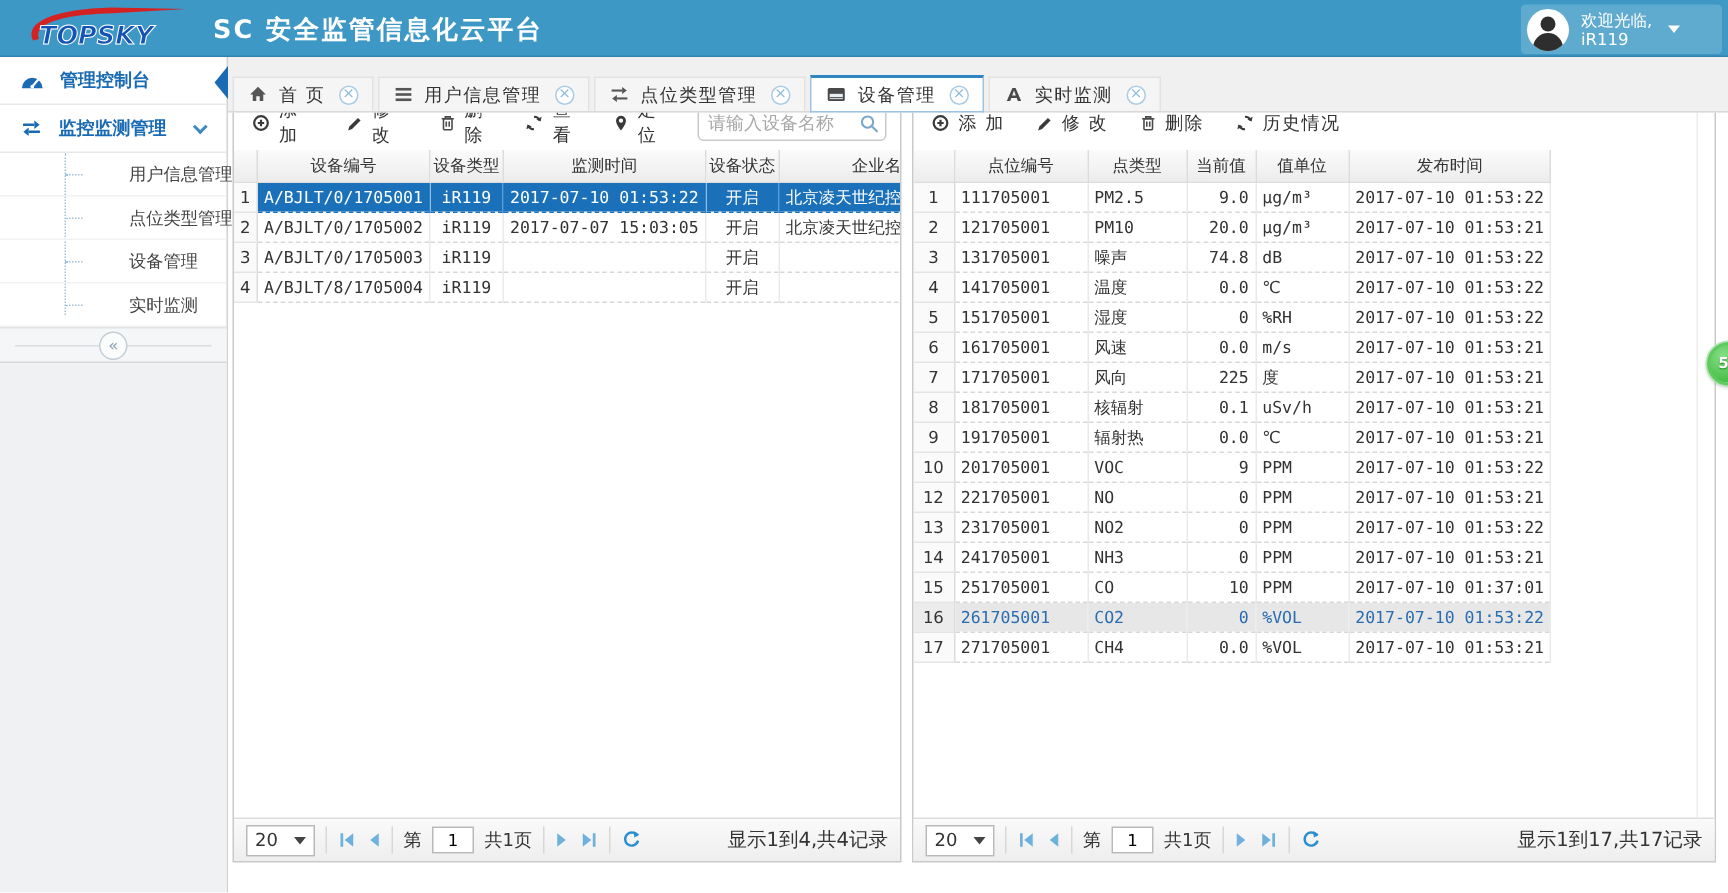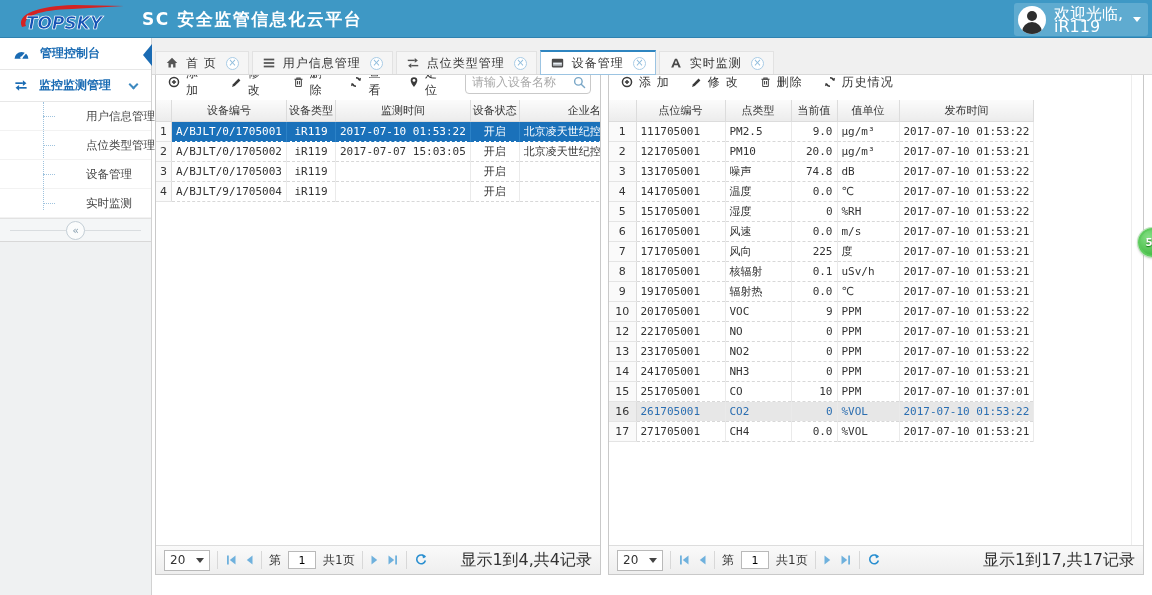--- a/index.html
+++ b/index.html
@@ -13,21 +13,21 @@
     background:#3e98c5; border-bottom:1px solid #2f82b0; z-index:5; }
   .logo { position:absolute; left:12px; top:2px; width:116px; height:34px; }
   .app-title { position:absolute; left:142px; top:8px; color:#fff; font-size:17px;
     font-weight:bold; letter-spacing:1.5px; white-space:nowrap; }
   .userbox { position:absolute; right:4px; top:3px; width:134px; height:33px;
     background:#5fabd0; border-radius:3px; display:flex; align-items:center; cursor:pointer; }
   .avatar { width:28px; height:28px; border-radius:50%; background:#fff; margin-left:4px;
     position:relative; overflow:hidden; flex:0 0 auto; }
   .avatar .a-head { position:absolute; left:9px; top:5px; width:10px; height:10px; border-radius:50%; background:#2e2e2e; }
   .avatar .a-body { position:absolute; left:4px; top:16px; width:20px; height:14px; border-radius:10px 10px 0 0; background:#2e2e2e; }
-  .welcome { color:#fff; font-size:16px; line-height:13px; margin-left:8px; white-space:nowrap; }
+  .welcome { color:#fff; font-size:11px; line-height:13px; margin-left:8px; white-space:nowrap; }
   .caret-down { width:0; height:0; border-left:4px solid transparent; border-right:4px solid transparent;
     border-top:5px solid #fff; margin-left:10px; }
   
   .tabbar { position:absolute; left:152px; top:38px; width:1000px; height:37px;
     background:#f0f0f0; border-bottom:1px solid #d9d9d9; display:flex; align-items:flex-end; z-index:2; }
   .tab { display:flex; align-items:center; gap:7px; padding:0 9px; height:23px; margin-left:3px;
     background:#f5f5f5; border:1px solid #e2e2e2; border-bottom:none; color:#333; cursor:pointer; white-space:nowrap; }
   .tab .t-label { letter-spacing:1px; }
   .tab.active { background:#fff; border:1px solid #9cc4e2; border-top:2px solid #2e85c0;
     height:25px; margin-bottom:-1px; z-index:3; }
@@ -93,21 +93,21 @@
   .pager { position:absolute; left:0; right:0; bottom:0; height:29px; border-top:1px solid #ddd;
     background:linear-gradient(#fafafa,#eeeeee); display:flex; align-items:center; padding:0 8px; gap:7px; }
   .page-size { width:46px; height:21px; border:1px solid #b9b9b9; background:#fff; display:flex;
     align-items:center; justify-content:space-between; padding:0 5px; cursor:pointer; }
   .page-size .dk-caret { width:0; height:0; border-left:4px solid transparent; border-right:4px solid transparent;
     border-top:5px solid #444; }
   .psep { width:1px; height:18px; background:#d8d8d8; }
   .pbtn { display:flex; align-items:center; cursor:pointer; }
   .page-input { width:28px; height:18px; border:1px solid #b9b9b9; text-align:center; font-size:11px;
     outline:none; font-family:"DejaVu Sans",sans-serif; }
-  .pager-summary { margin-left:auto; font-size:16px; color:#333; white-space:nowrap; }
+  .pager-summary { margin-left:auto; font-size:13px; color:#333; white-space:nowrap; }
   
   .float-badge { position:absolute; left:1138px; top:228px; width:29px; height:29px; border-radius:50%;
     background:radial-gradient(circle at 35% 30%, #86e086, #2fae2f); border:2px solid #5dcb5d;
     box-shadow:0 0 0 1px #b9e2b9, 0 1px 3px rgba(0,0,0,.3); color:#fff; font-weight:bold; font-size:10px;
     display:flex; align-items:center; justify-content:center; text-shadow:0 1px 1px #1a7a1a; z-index:9; cursor:pointer; }
   .icon { flex:0 0 auto; display:inline-block; }
 </style>
 </head>
 <body>
 
@@ -307,21 +307,21 @@
           <tr>
             <td class="rownum">3</td>
             <td class="c0">A/BJLT/0/1705003</td>
             <td class="c1">iR119</td>
             <td class="c2"></td>
             <td class="c3">开启</td>
             <td class="c4"></td>
           </tr>
           <tr>
             <td class="rownum">4</td>
-            <td class="c0">A/BJLT/9/1705004</td>
+            <td class="c0">A/BJLT/8/1705004</td>
             <td class="c1">iR119</td>
             <td class="c2"></td>
             <td class="c3">开启</td>
             <td class="c4"></td>
           </tr>
         </tbody>
     </table>
   </div>
   <div class="pager">
     <span class="page-size">

